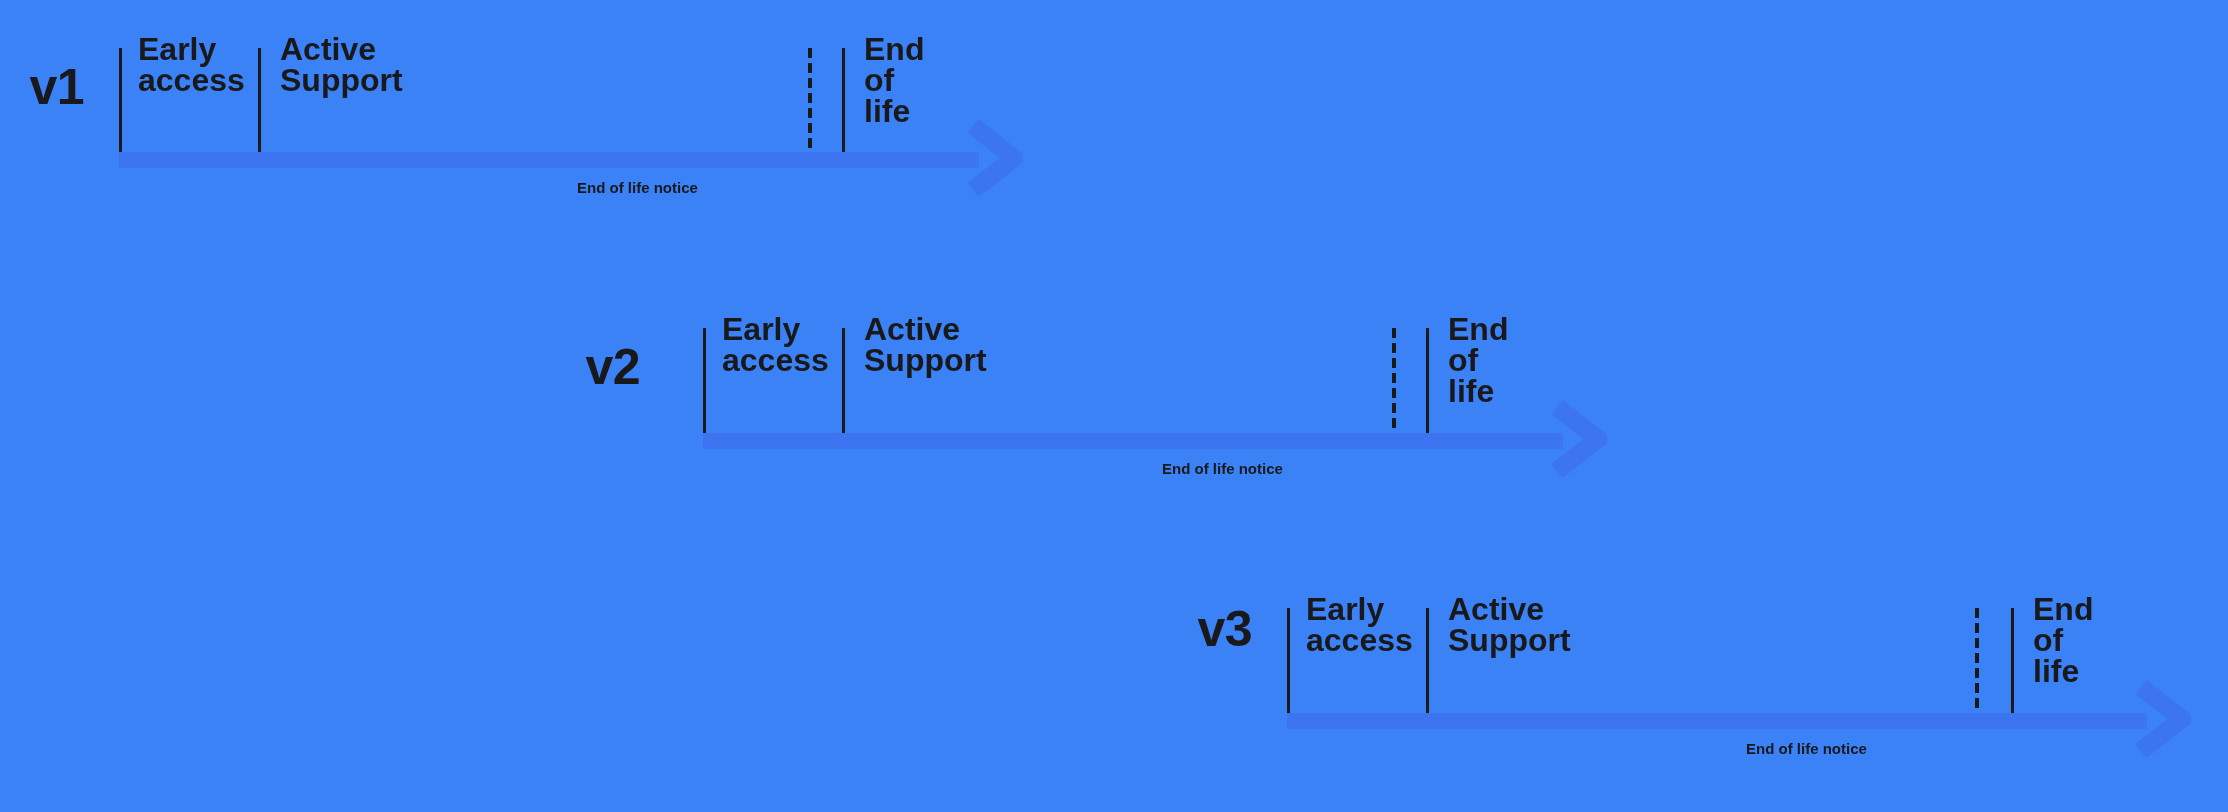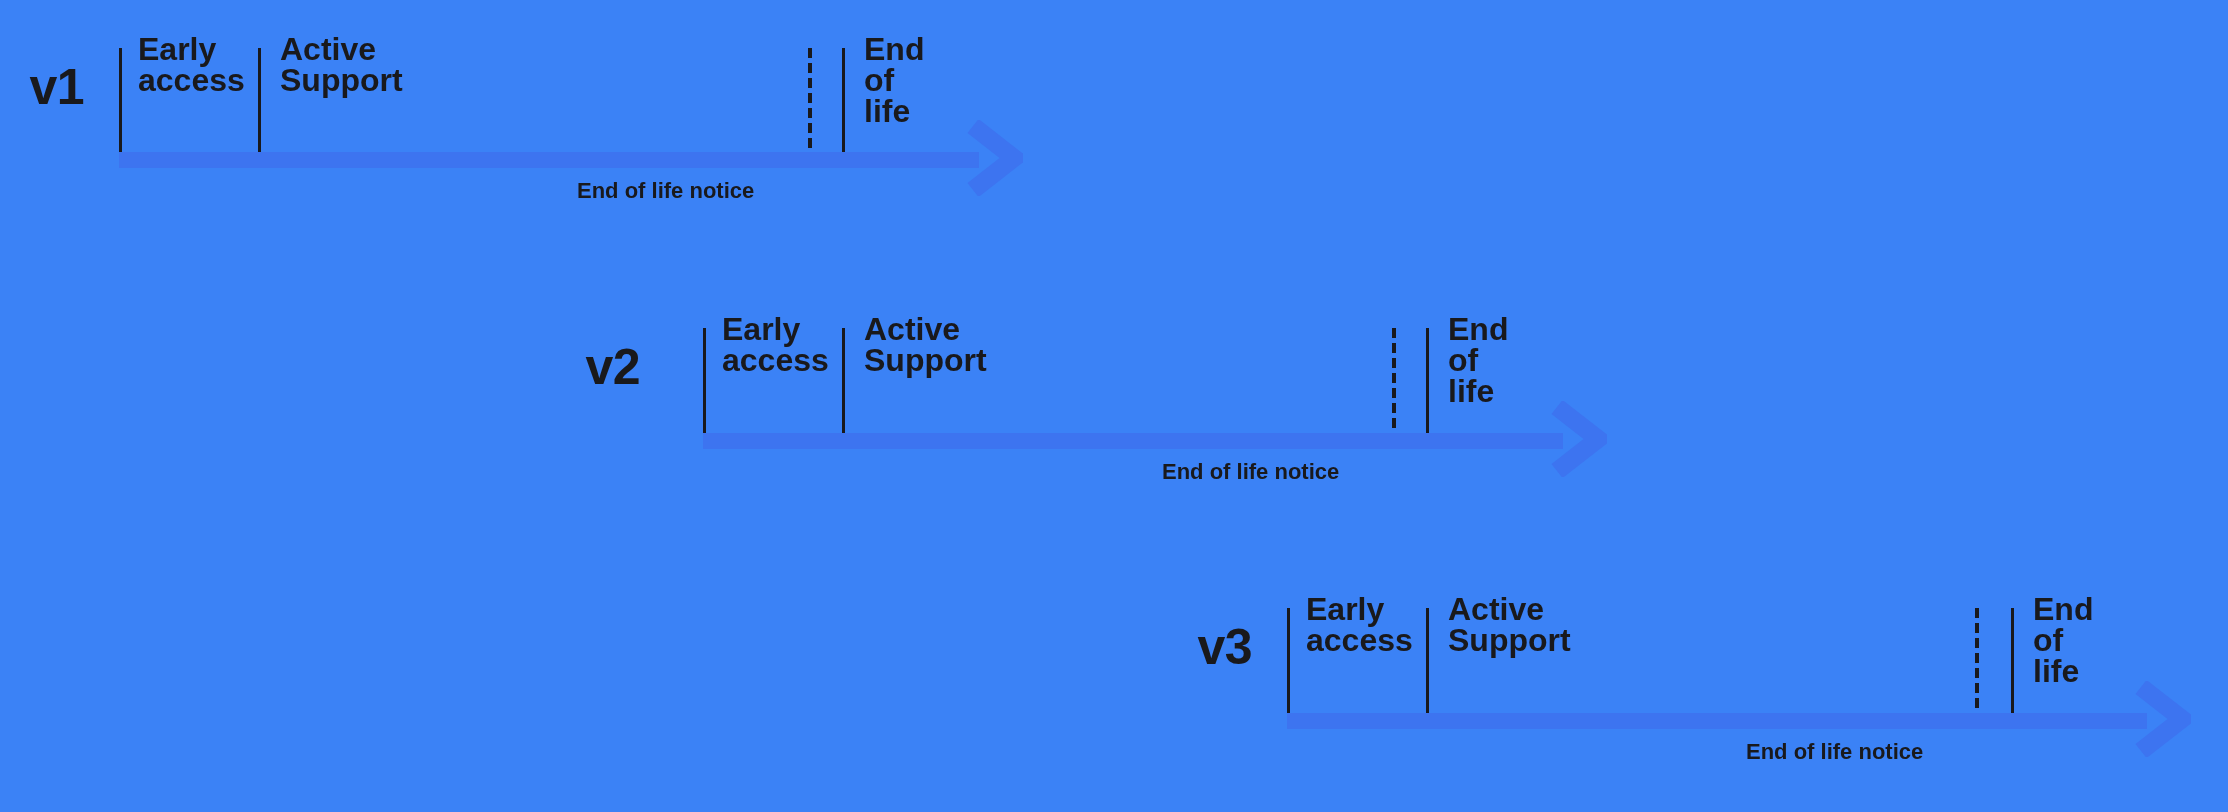--- a/index.html
+++ b/index.html
@@ -79,21 +79,21 @@
   }
 
   
   .arrow-head {
     position: absolute;
   }
 
   
   .notice-label {
     position: absolute;
-    font-size: 22px;
+    font-size: 15px;
     font-weight: 700;
     color: #19191c;
     white-space: nowrap;
     line-height: 1;
   }
 </style>
 </head>
 <body>
 
 <div id="stage">
@@ -149,21 +149,21 @@
 
     <svg class="arrow-head" style="left:1547px; top:401px;" width="60" height="76" viewBox="0 0 60 76">
       <path d="M 10 6 L 51 38 L 10 70" fill="none" stroke="#3d74f0" stroke-width="18" stroke-linecap="butt" stroke-linejoin="miter"></path>
     </svg>
 
     <div class="notice-label" style="left:1162px; top:461px;">End of life notice</div>
   </div>
 
   <div class="row">
 
-    <div class="version-label" style="left:1156px; top:622px; width:96px;">v3</div>
+    <div class="version-label" style="left:1156px; top:604px; width:96px;">v3</div>
 
     <div class="tick-solid" style="left:1287px; top:608px; height:105px;"></div>
 
     <div class="phase-label" style="left:1306px; top:594px;">Early
 access</div>
 
     <div class="tick-solid" style="left:1426px; top:608px; height:105px;"></div>
 
     <div class="phase-label" style="left:1448px; top:594px;">Active Support</div>
 

